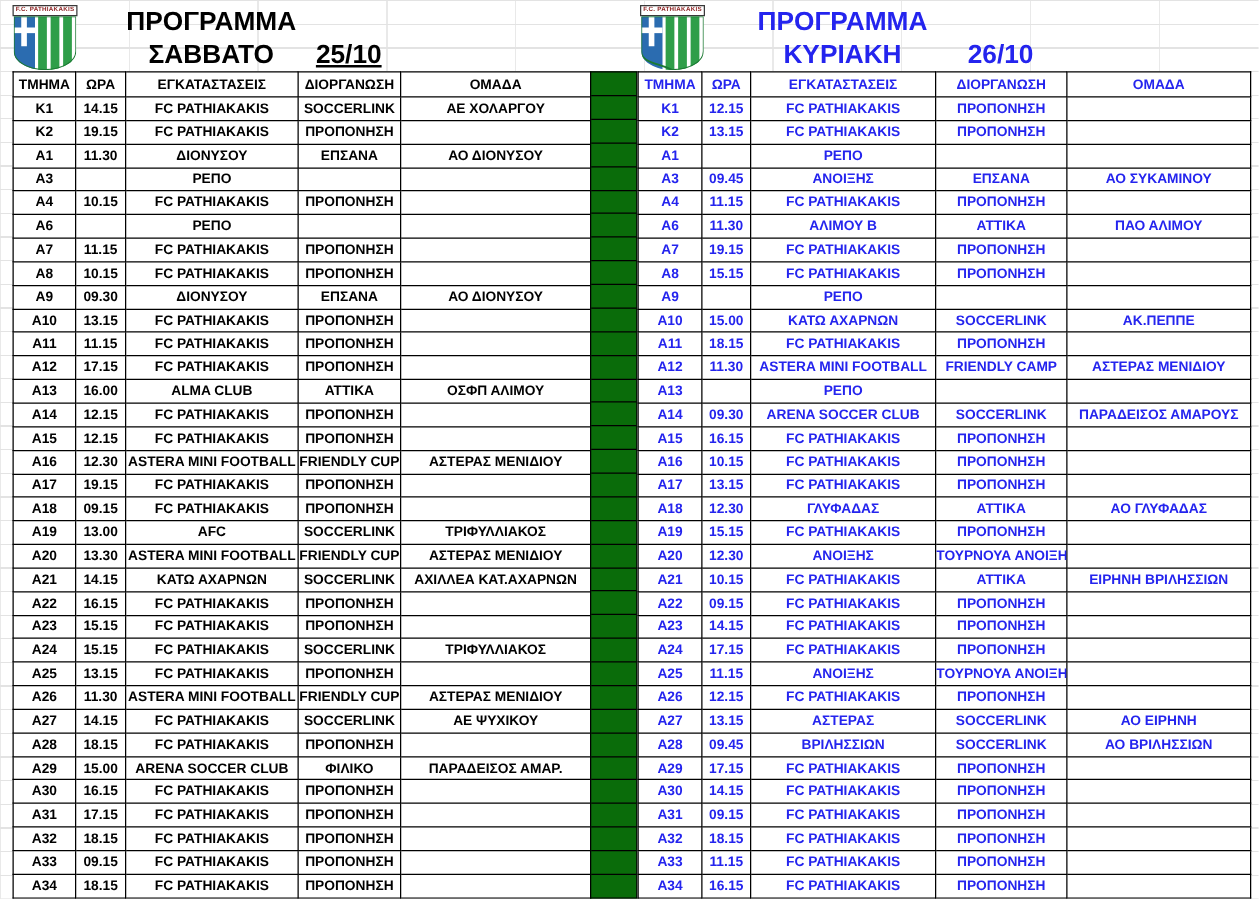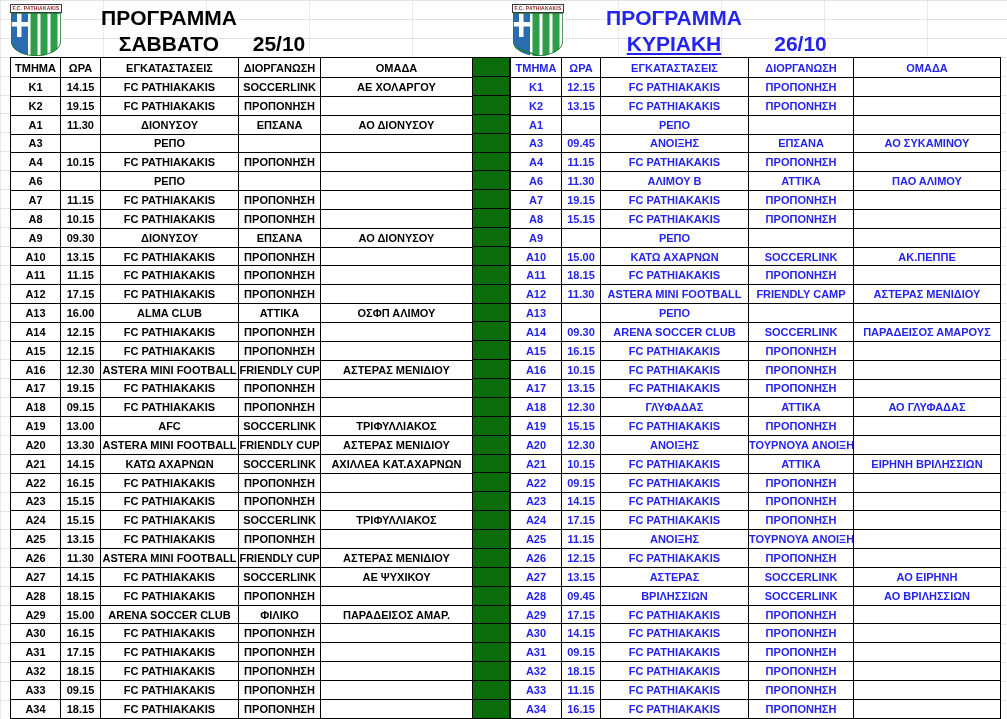--- a/index.html
+++ b/index.html
@@ -75,21 +75,21 @@
       <rect x="0" y="9" width="18" height="4.5" fill="#ffffff"></rect>
       <rect x="20.5" y="0" width="7" height="44" fill="#2f9e49"></rect>
       <rect x="30.5" y="0" width="7" height="44" fill="#2f9e49"></rect>
       <rect x="40.5" y="0" width="7" height="44" fill="#2f9e49"></rect>
       <path d="M1,0 H51 V28 C51,37 39,43 26,43 C13,43 1,37 1,28 Z" fill="none" stroke="#1c7a33" stroke-width="1.5"></path>
     </g>
   </svg>
 </div>
 <div class="title-cell t-black" style="left:100px; top:5px;  width:138px;">ΠΡΟΓΡΑΜΜΑ</div>
 <div class="title-cell t-black" style="left:100px; top:31px; width:138px;">ΣΑΒΒΑΤΟ</div>
-<div class="title-cell t-black" style="left:238px; top:31px; width:82px;">25/10</div>
+<div class="title-cell t-black" style="left:238px; top:31px; width:82px;text-decoration:underline;">25/10</div>
 
 <div class="logo" style="left:512px;">
   <div class="logo-banner">F.C. PATHIAKAKIS</div>
   <svg width="52" height="44" viewBox="0 0 52 44">
     <defs>
         <clipPath id="shieldClipR">
           <path d="M1,0 H51 V28 C51,37 39,43 26,43 C13,43 1,37 1,28 Z"></path>
         </clipPath>
       </defs>
     <g clip-path="url(#shieldClipR)">
@@ -98,21 +98,21 @@
       <rect x="7" y="0" width="4.5" height="24" fill="#ffffff"></rect>
       <rect x="0" y="9" width="18" height="4.5" fill="#ffffff"></rect>
       <rect x="20.5" y="0" width="7" height="44" fill="#2f9e49"></rect>
       <rect x="30.5" y="0" width="7" height="44" fill="#2f9e49"></rect>
       <rect x="40.5" y="0" width="7" height="44" fill="#2f9e49"></rect>
       <path d="M1,0 H51 V28 C51,37 39,43 26,43 C13,37 1,37 1,28 Z" fill="none" stroke="#1c7a33" stroke-width="1.5"></path>
     </g>
   </svg>
 </div>
 <div class="title-cell t-blue" style="left:600px; top:5px;  width:148px;">ΠΡΟΓΡΑΜΜΑ</div>
-<div class="title-cell t-blue" style="left:600px; top:31px; width:148px;text-decoration:underline;">ΚΥΡΙΑΚΗ</div>
+<div class="title-cell t-blue" style="left:600px; top:31px; width:148px;">ΚΥΡΙΑΚΗ</div>
 <div class="title-cell t-blue" style="left:748px; top:31px; width:105px;">26/10</div>
 
 <table id="left-table" class="sched side-left">
   <colgroup>
     <col style="width:50px">
       <col style="width:40px">
       <col style="width:138px">
       <col style="width:82px">
       <col style="width:152px">
   </colgroup>

